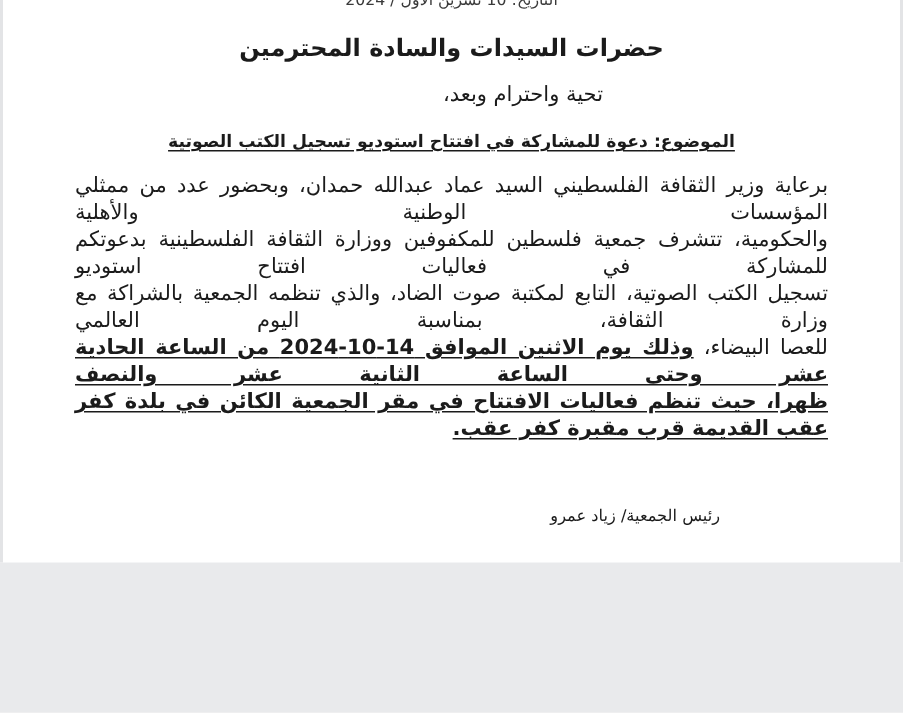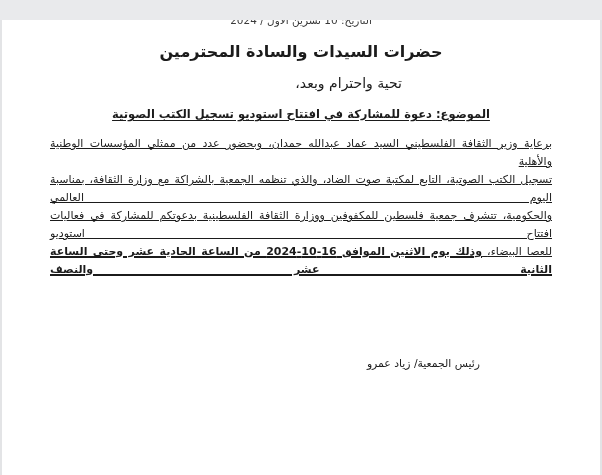--- a/index.html
+++ b/index.html
@@ -12,29 +12,28 @@
     width: 602px;
     height: 475px;
     overflow: hidden;
     font-family: "DejaVu Sans", "Liberation Sans", sans-serif;
   }
 
   #page {
     position: relative;
     box-sizing: border-box;
     width: 602px;
-    height: 455px;
+    height: 375px;
     background: #ffffff;
     border-left: 2px solid #e3e4e6;
     border-right: 2px solid #e3e4e6;
     overflow: hidden;
     direction: rtl;
     text-align: right;
     color: #1b1b1b;
-    margin-top: 20px;
   }
 
   
   .clipped-line {
     position: absolute;
     top: -7px;
     right: 92px;
     left: 92px;
     height: 14px;
     overflow: hidden;
@@ -86,24 +85,23 @@
     text-underline-offset: 2px;
   }
 
   .para {
     margin-top: 14px;
   }
 
   .para .line {
     text-align: justify;
     text-align-last: justify;
-    font-size: 11px;
+    font-size: 14px;
     line-height: 18px;
     white-space: normal;
-    text-decoration: underline;
   }
   .para .line.last {
     text-align-last: right;
   }
 
   .bold-u {
     font-weight: bold;
     text-decoration: underline;
     text-underline-offset: 2px;
   }
@@ -149,25 +147,28 @@
     <div class="salutation">حضرات السيدات والسادة المحترمين</div>
 
     <div class="greeting">تحية واحترام وبعد،</div>
 
     <div class="subject">
       <span class="u">الموضوع:</span><span class="u">&nbsp;</span><span class="u">دعوة للمشاركة في افتتاح استوديو تسجيل الكتب الصوتية</span>
     </div>
 
     <div class="para">
       <div class="line">برعاية وزير الثقافة الفلسطيني السيد عماد عبدالله حمدان، وبحضور عدد من ممثلي المؤسسات الوطنية والأهلية</div>
+      <div class="line">والحكومية، تتشرف جمعية فلسطين للمكفوفين ووزارة الثقافة الفلسطينية بدعوتكم للمشاركة في فعاليات افتتاح استوديو</div>
       <div class="line">تسجيل الكتب الصوتية، التابع لمكتبة صوت الضاد، والذي تنظمه الجمعية بالشراكة مع وزارة الثقافة، بمناسبة اليوم العالمي</div>
-      <div class="line">والحكومية، تتشرف جمعية فلسطين للمكفوفين ووزارة الثقافة الفلسطينية بدعوتكم للمشاركة في فعاليات افتتاح استوديو</div>
       <div class="line">
         <span>للعصا البيضاء،</span>
-        <span class="bold-u">وذلك يوم الاثنين الموافق 16-10-2024 من الساعة الحادية عشر وحتى الساعة الثانية عشر والنصف</span>
+        <span class="bold-u">وذلك يوم الاثنين الموافق 14-10-2024 من الساعة الحادية عشر وحتى الساعة الثانية عشر والنصف</span>
+      </div>
+      <div class="line last">
+        <span class="bold-u">ظهرا، حيث تنظم فعاليات الافتتاح في مقر الجمعية الكائن في بلدة كفر عقب القديمة قرب مقبرة كفر عقب.</span>
       </div>
     </div>
 
 
   </div>
 
   <div class="signature">
     <div class="sig-line sig-title">رئيس الجمعية/ زياد عمرو</div>
   </div>
 

